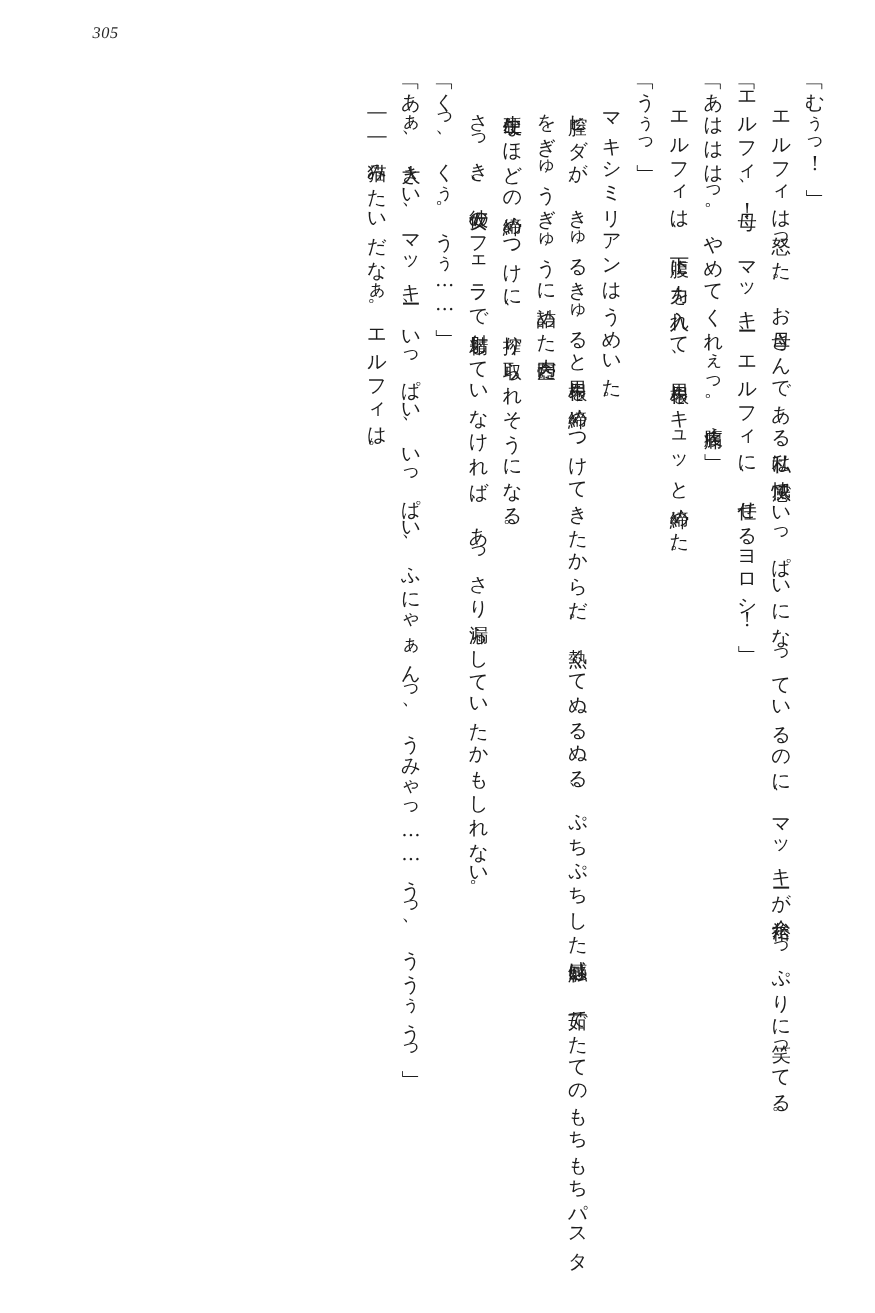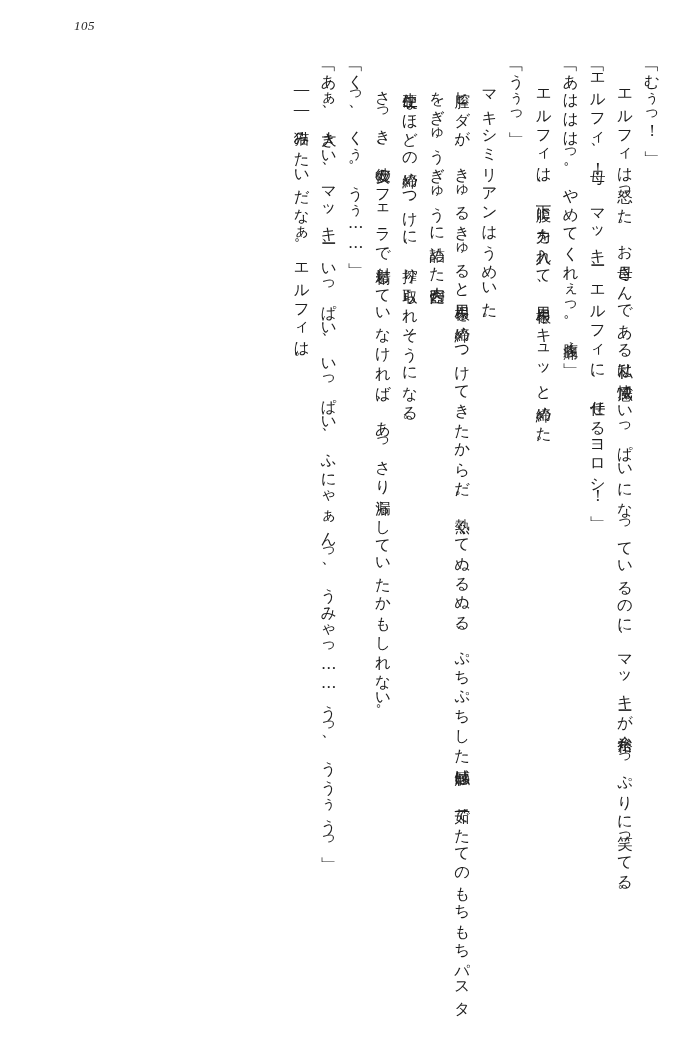--- a/index.html
+++ b/index.html
@@ -65,21 +65,21 @@
   }
   .vtext.dialogue {
     padding-top: 0;
   }
 </style>
 </head>
 <body>
 
 <div class="page">
 
-  <div class="page-number">105</div>
+  <div class="page-number">305</div>
 
   <div class="body-area">
     <div class="vtext dialogue">「むぅっ!」</div>
     <div class="vtext indent">エルフィは怒った。お母さんである私は快感でいっぱいになっているのに、マッキーが余裕たっぷりに笑ってる。</div>
     <div class="vtext dialogue">「エルフィ、母! マッキー、エルフィに、任せるヨロシ!」</div>
     <div class="vtext dialogue">「あはははっ。やめてくれぇっ。腹痛ぇ」</div>
     <div class="vtext indent">エルフィは、下腹に力を入れて、男根をキュッと締めた。</div>
     <div class="vtext dialogue">「うぅっ」</div>
     <div class="vtext indent">マキシミリアンはうめいた。</div>
     <div class="vtext indent">膣ヒダが、きゅるきゅると男根を締めつけてきたからだ。熱くてぬるぬる、ぷちぷちした感触は、茹でたてのもちもちパスタをぎゅうぎゅうに詰めた肉壺だ。</div>

